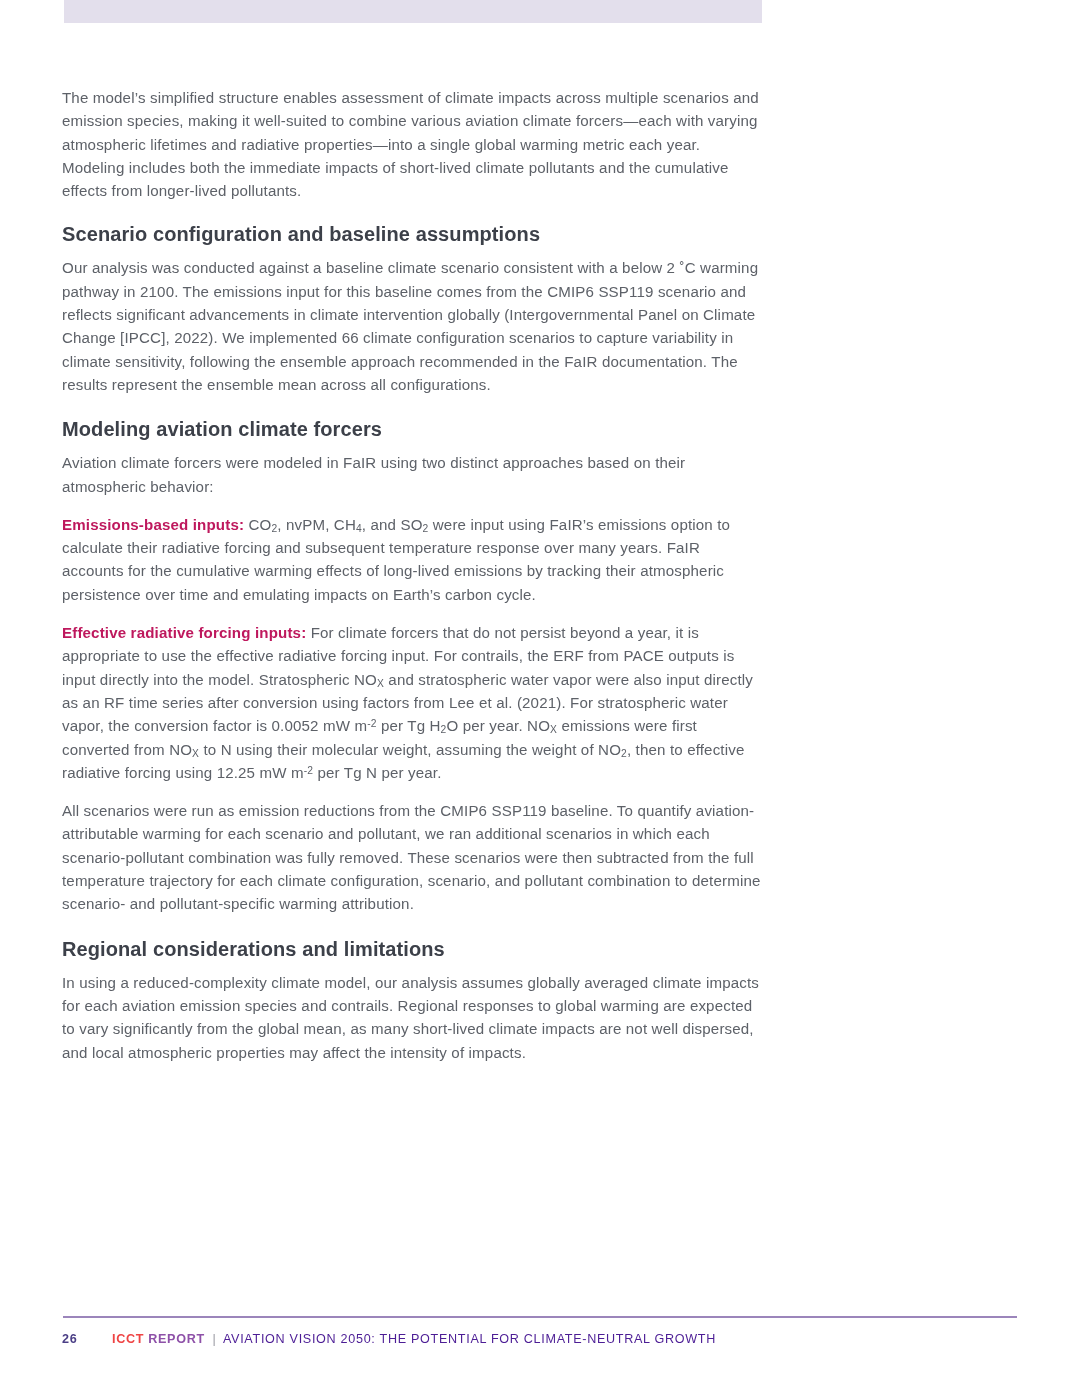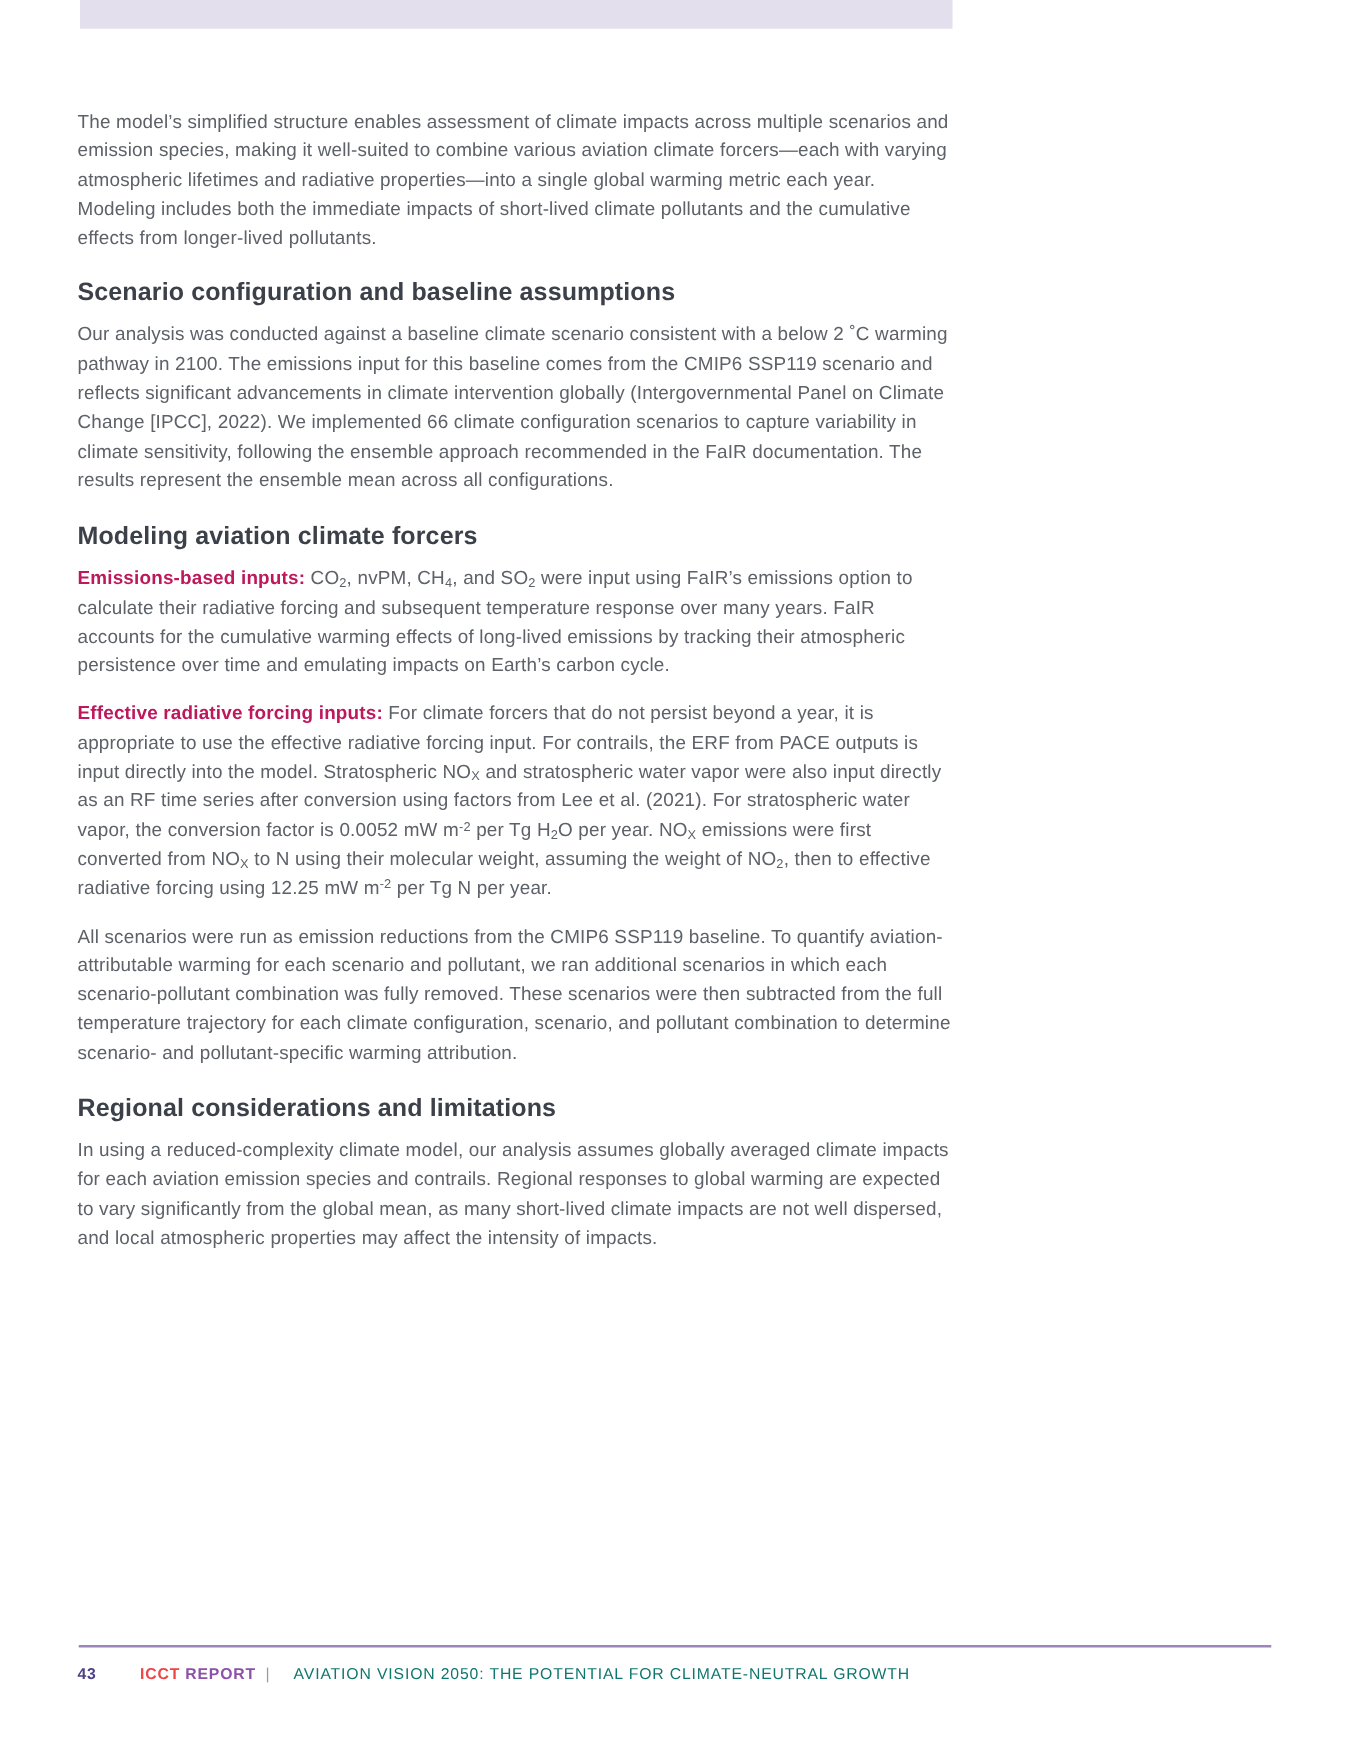--- a/index.html
+++ b/index.html
@@ -113,56 +113,56 @@
   .footer .report {
     color: #8e51a8;
     font-weight: bold;
     margin-left: 0.32em;
   }
   .footer .sep {
     color: #9a9aa2;
     margin: 0 0.52em 0 0.6em;
   }
   .footer .doctitle {
-    color: #0f766e;
+    color: #4c1d95;
     letter-spacing: 0.055em;
-    margin-left: 12px;
   }
 </style>
 </head>
 <body>
 
 <div class="page">
 
   <div class="top-band"></div>
 
   <div class="content">
 
 
     <p class="body">The model’s simplified structure enables assessment of climate impacts across multiple scenarios and emission species, making it well-suited to combine various aviation climate forcers—each with varying atmospheric lifetimes and radiative properties—into a single global warming metric each year. Modeling includes both the immediate impacts of short-lived climate pollutants and the cumulative effects from longer-lived pollutants.</p>
 
     <h2 class="section first">Scenario configuration and baseline assumptions</h2>
     <p class="body">Our analysis was conducted against a baseline climate scenario consistent with a below 2 ˚C warming pathway in 2100. The emissions input for this baseline comes from the CMIP6 SSP119 scenario and reflects significant advancements in climate intervention globally (Intergovernmental Panel on Climate Change [IPCC], 2022). We implemented 66 climate configuration scenarios to capture variability in climate sensitivity, following the ensemble approach recommended in the FaIR documentation. The results represent the ensemble mean across all configurations.</p>
 
     <h2 class="section">Modeling aviation climate forcers</h2>
+    <p class="body">Aviation climate forcers were modeled in FaIR using two distinct approaches based on their atmospheric behavior:</p>
 
     <p class="body"><span class="lead">Emissions-based inputs:</span><span> CO</span><sub>2</sub><span>, nvPM, CH</span><sub>4</sub><span>, and SO</span><sub>2</sub><span> were input using FaIR’s emissions option to calculate their radiative forcing and subsequent temperature response over many years. FaIR accounts for the cumulative warming effects of long-lived emissions by tracking their atmospheric persistence over time and emulating impacts on Earth’s carbon cycle.</span></p>
 
     <p class="body"><span class="lead">Effective radiative forcing inputs:</span><span> For climate forcers that do not persist beyond a year, it is appropriate to use the effective radiative forcing input. For contrails, the ERF from PACE outputs is input directly into the model. Stratospheric NO</span><sub>X</sub><span> and stratospheric water vapor were also input directly as an RF time series after conversion using factors from Lee et al. (2021). For stratospheric water vapor, the conversion factor is 0.0052 mW m</span><sup>-2</sup><span> per Tg H</span><sub>2</sub><span>O per year. NO</span><sub>X</sub><span> emissions were first converted from NO</span><sub>X</sub><span> to N using their molecular weight, assuming the weight of NO</span><sub>2</sub><span>, then to effective radiative forcing using 12.25 mW m</span><sup>-2</sup><span> per Tg N per year.</span></p>
 
     <p class="body">All scenarios were run as emission reductions from the CMIP6 SSP119 baseline. To quantify aviation-attributable warming for each scenario and pollutant, we ran additional scenarios in which each scenario-pollutant combination was fully removed. These scenarios were then subtracted from the full temperature trajectory for each climate configuration, scenario, and pollutant combination to determine scenario- and pollutant-specific warming attribution.</p>
 
     <h2 class="section">Regional considerations and limitations</h2>
     <p class="body">In using a reduced-complexity climate model, our analysis assumes globally averaged climate impacts for each aviation emission species and contrails. Regional responses to global warming are expected to vary significantly from the global mean, as many short-lived climate impacts are not well dispersed, and local atmospheric properties may affect the intensity of impacts.</p>
 
   </div>
 
   <div class="footer-rule"></div>
 
   <div class="footer">
-    <span class="pagenum">43</span>
+    <span class="pagenum">26</span>
     <span class="icct">ICCT</span>
     <span class="report">REPORT</span>
     <span class="sep">|</span>
     <span class="doctitle">AVIATION VISION 2050: THE POTENTIAL FOR CLIMATE-NEUTRAL GROWTH</span>
   </div>
 
 </div>
 
 </body></html>

